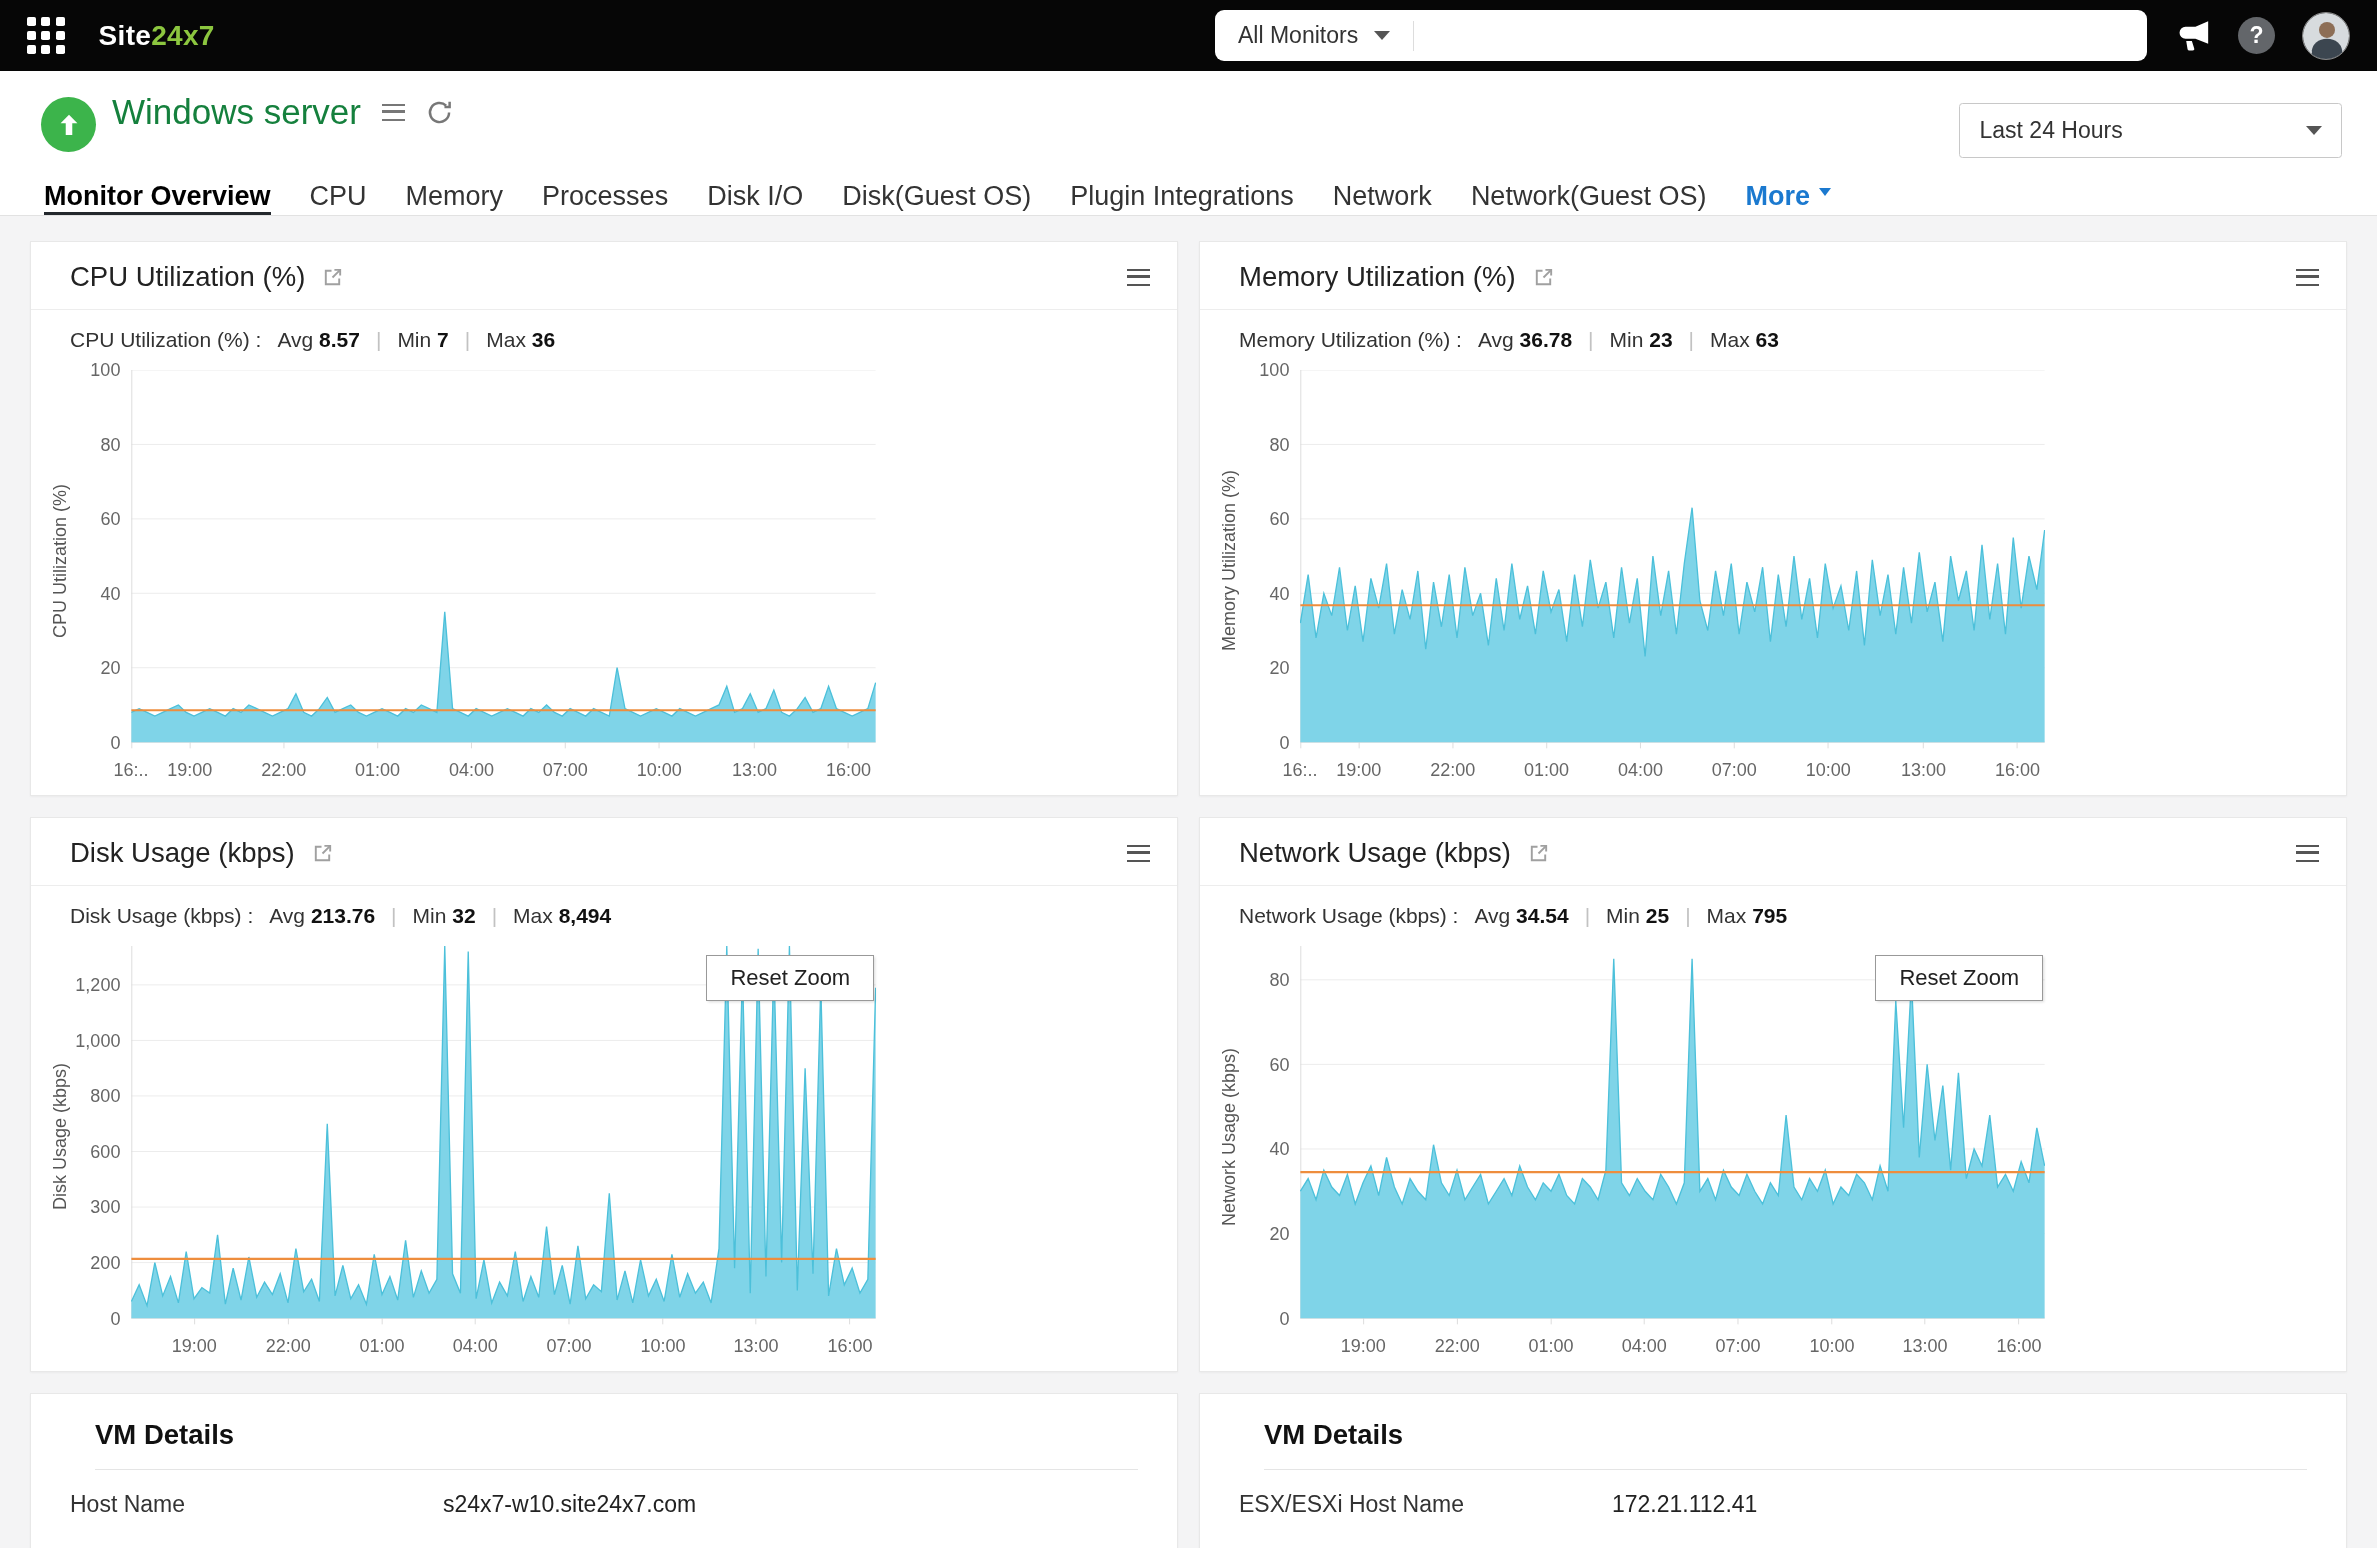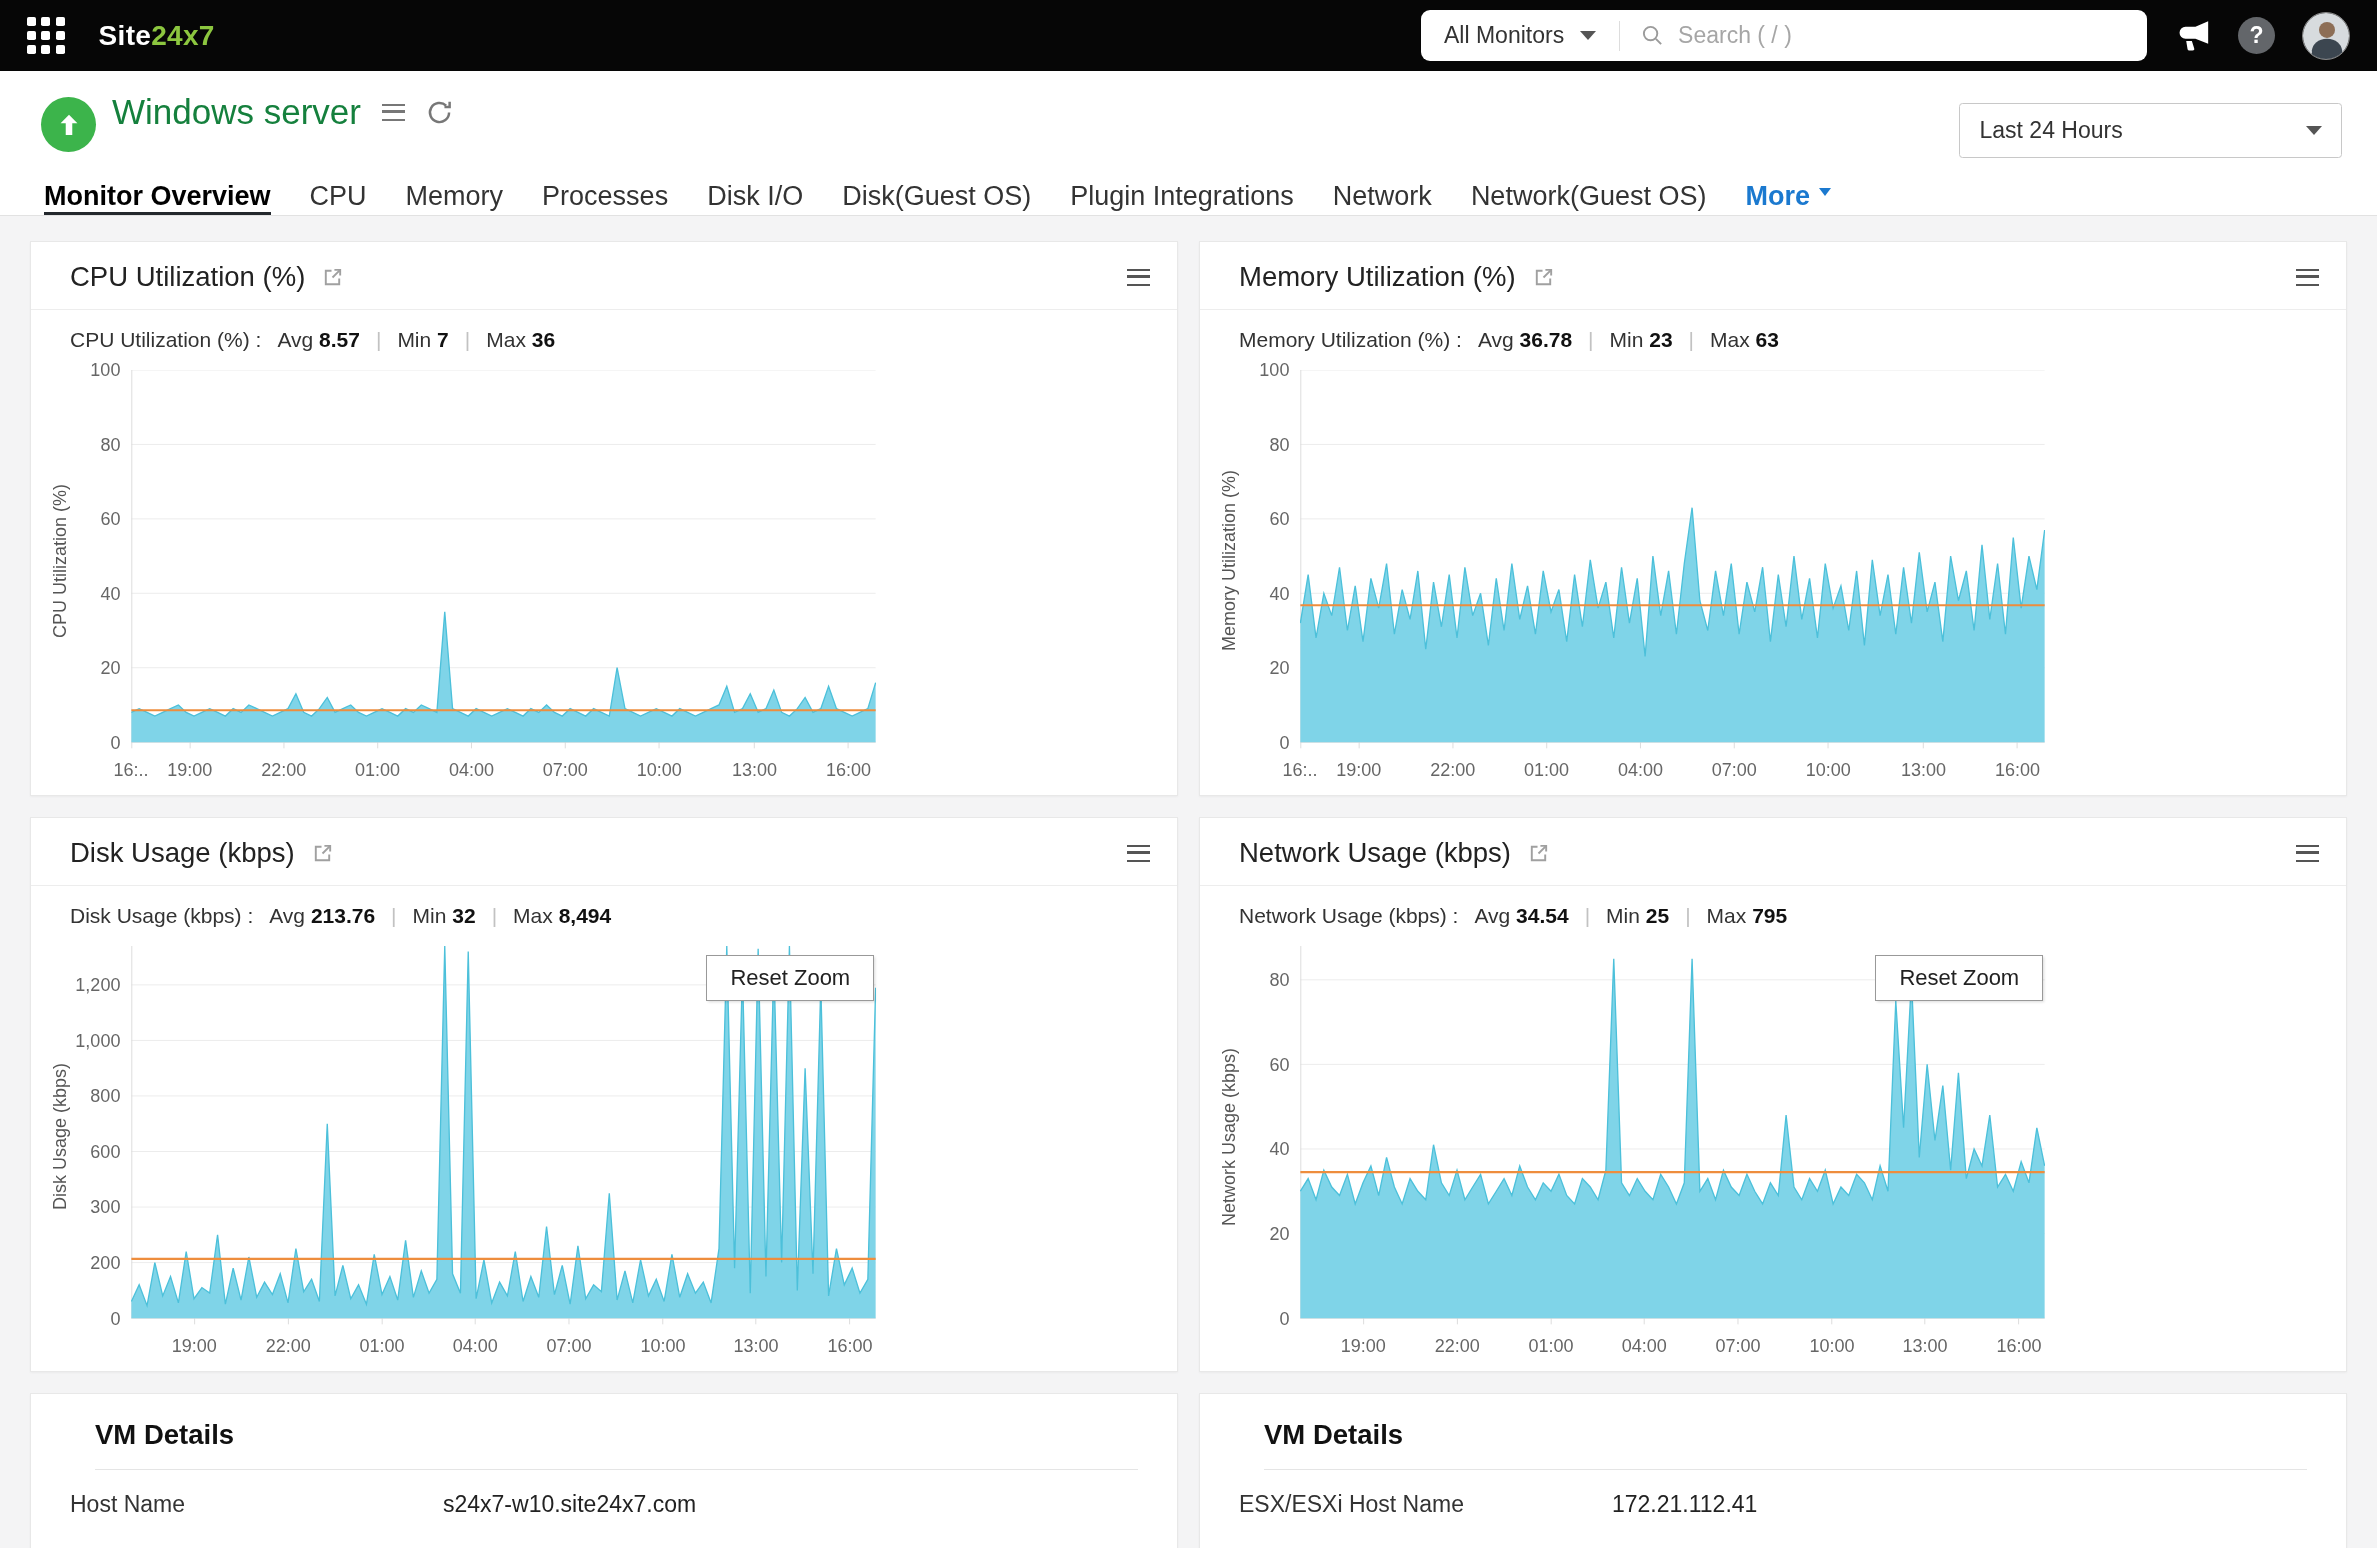--- a/index.html
+++ b/index.html
@@ -5,21 +5,21 @@
   * { box-sizing: border-box; margin: 0; padding: 0; }
   html,body { width:2377px; height:1549px; overflow:hidden; background:#fff;
     font-family:"Liberation Sans", sans-serif; }
 
   
   .topbar{height:71px;background:#060606;display:flex;align-items:center;padding:0 27px;}
   .grid-icon{display:grid;grid-template-columns:repeat(3,9px);gap:5.3px;cursor:pointer;}
   .grid-icon i{width:9px;height:9px;background:#fff;border-radius:1.8px;display:block;}
   .logo{font-size:28px;font-weight:bold;color:#fff;margin-left:34px;letter-spacing:0.3px;}
   .logo .suffix{color:#8CC63F;}
-  .top-pill{margin-left:auto;background:#fff;border-radius:9px;height:51px;display:flex;align-items:center;width:726px;}
+  .top-pill{margin-left:auto;background:#fff;border-radius:9px;height:51px;display:flex;align-items:center;width:932px;}
   .monitor-sel{display:flex;align-items:center;gap:16px;padding:0 23px;font-size:23px;color:#333;height:100%;cursor:pointer;}
   .caret-down{width:0;height:0;border-left:8px solid transparent;border-right:8px solid transparent;border-top:9.8px solid #555;display:inline-block;}
   .caret-sm{border-left-width:6.2px;border-right-width:6.2px;border-top-width:8px;}
   .caret-blue{border-top-color:#1b79cf;}
   .pill-div{width:0.9px;height:30px;background:#ddd;}
   .search-sec{display:flex;align-items:center;gap:14px;padding:0 21px;flex:1;}
   .search-input{border:0;outline:0;font-size:23px;color:#333;flex:1;background:transparent;font-family:inherit;}
   .search-input::placeholder{color:#a6a6a6;}
   .top-ic{margin-left:30px;display:flex;align-items:center;cursor:pointer;}
   .help-circle{width:37px;height:37px;border-radius:50%;background:#63666a;color:#fff;font-size:23px;font-weight:bold;
@@ -99,27 +99,20 @@
       <i></i>
     </span>
   <span class="logo"><span>Site</span><span class="suffix">24x7</span></span>
 
   <div class="top-pill">
     <div class="monitor-sel">
       <span>All Monitors</span>
       <span class="caret-down"></span>
     </div>
     <div class="pill-div"></div>
-    <div class="search-sec">
-      <svg width="23" height="23" viewBox="0 0 24 24">
-          <circle cx="10" cy="10" r="7" fill="none" stroke="#9b9b9b" stroke-width="2"></circle>
-          <line x1="15.5" y1="15.5" x2="21" y2="21" stroke="#9b9b9b" stroke-width="2"></line>
-        </svg>
-      <input class="search-input" type="text" placeholder="Search ( / )" style="">
-    </div>
   </div>
 
   <span class="top-ic">
     <svg width="34" height="32" viewBox="0 0 24 22">
         <g fill="#fff">
           <path d="M22 0.5v16l-9-3.6H6a4.2 4.2 0 0 1 0-8.4h7l9-4z"></path>
           <path d="M6.5 14.5h4l1.6 5.2a1.2 1.2 0 0 1-1.15 1.55H8.6a1.2 1.2 0 0 1-1.14-.84L6.5 14.5z"></path>
         </g>
       </svg>
   </span>

